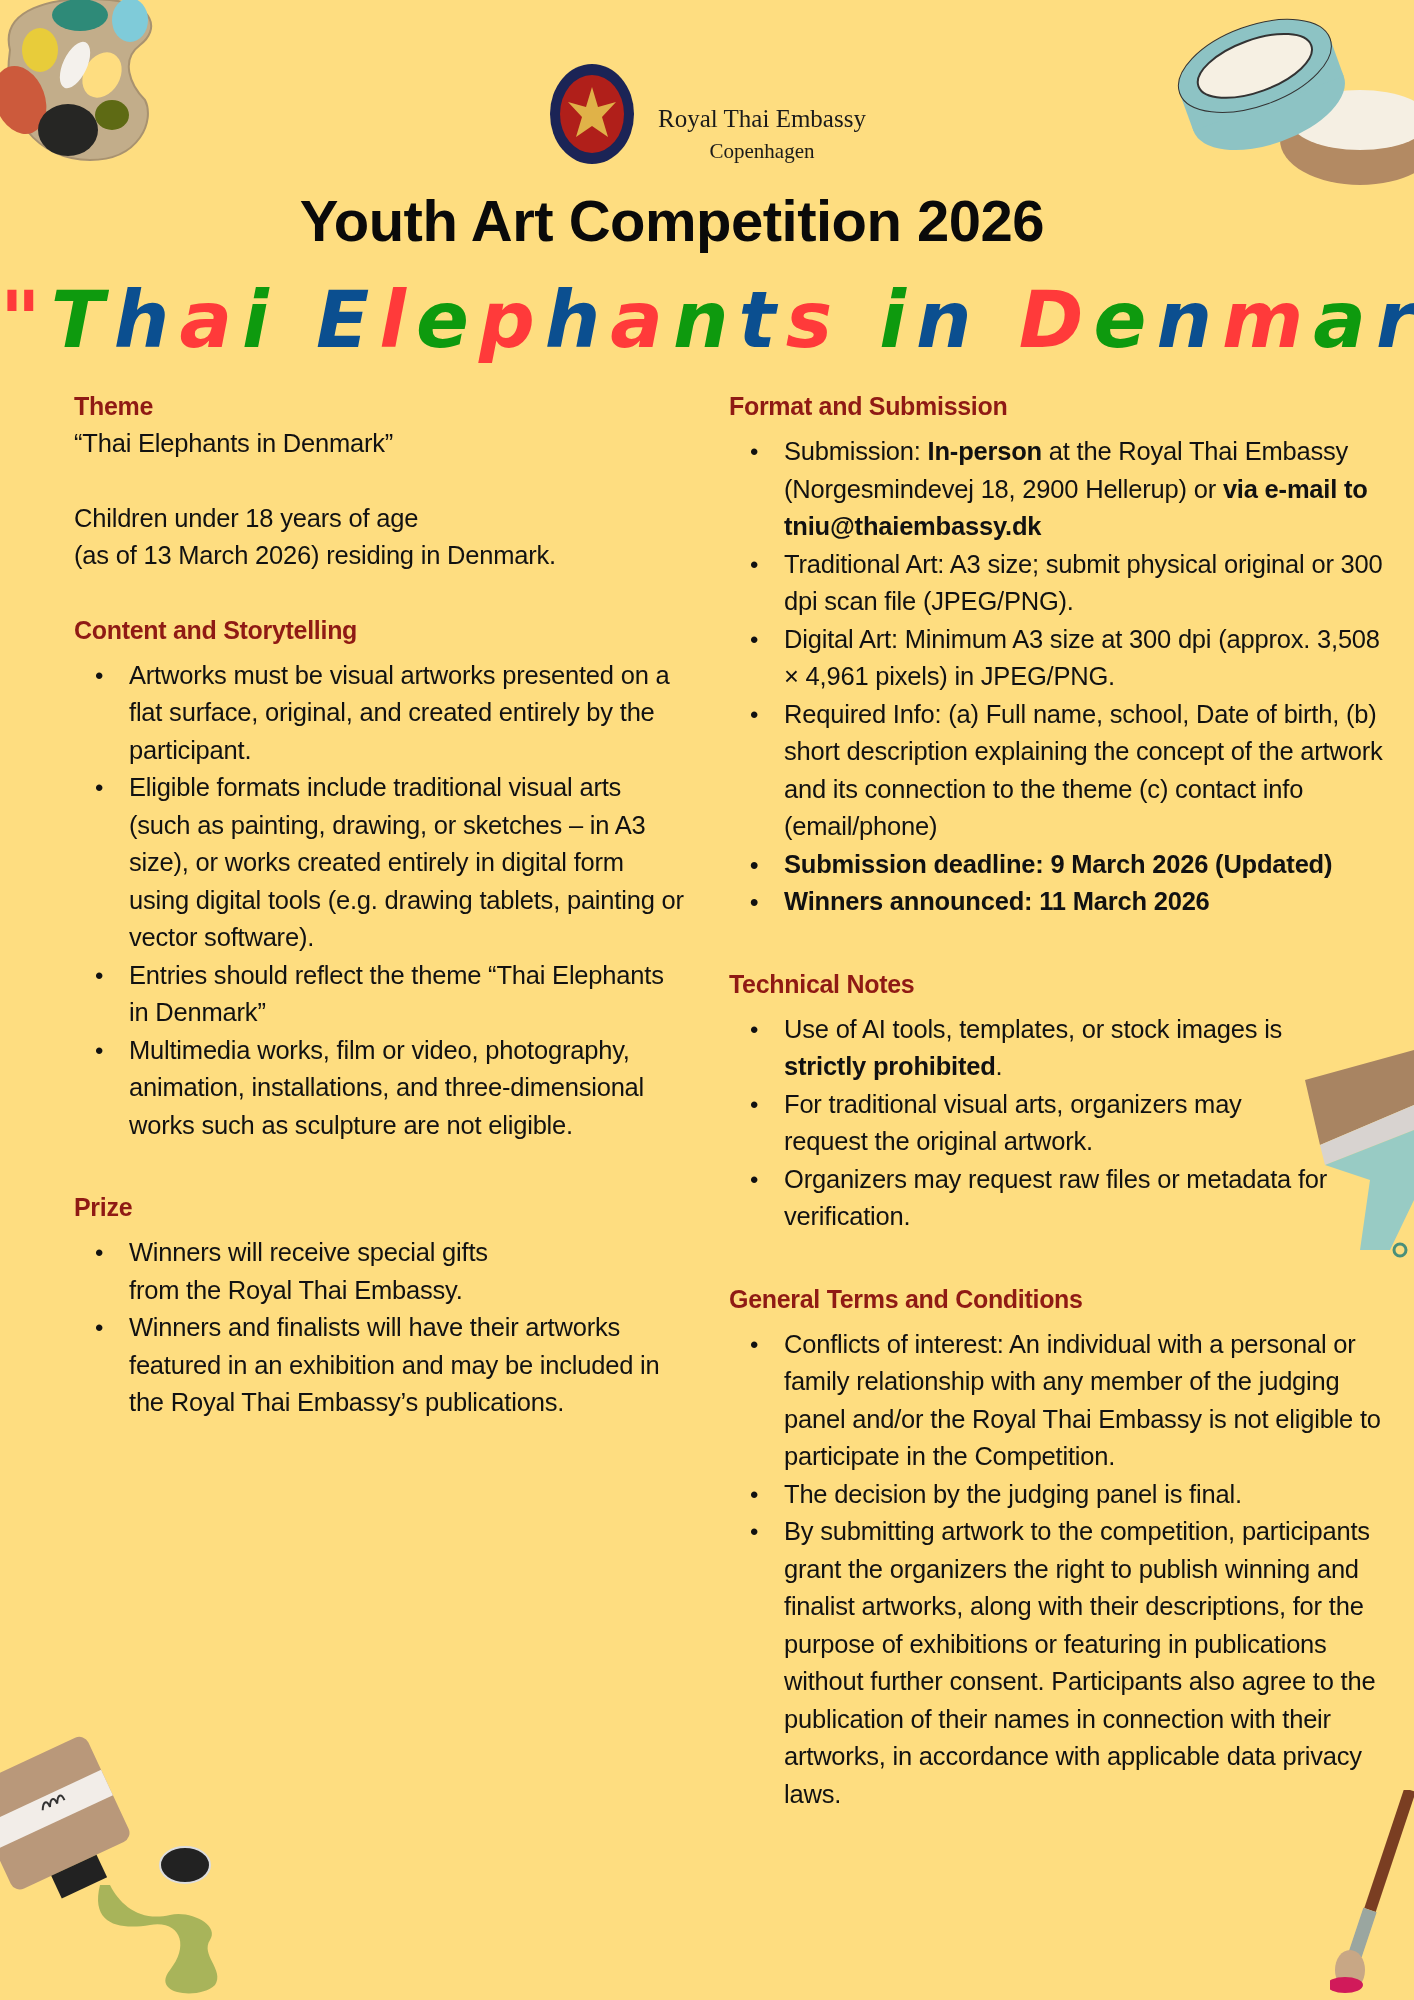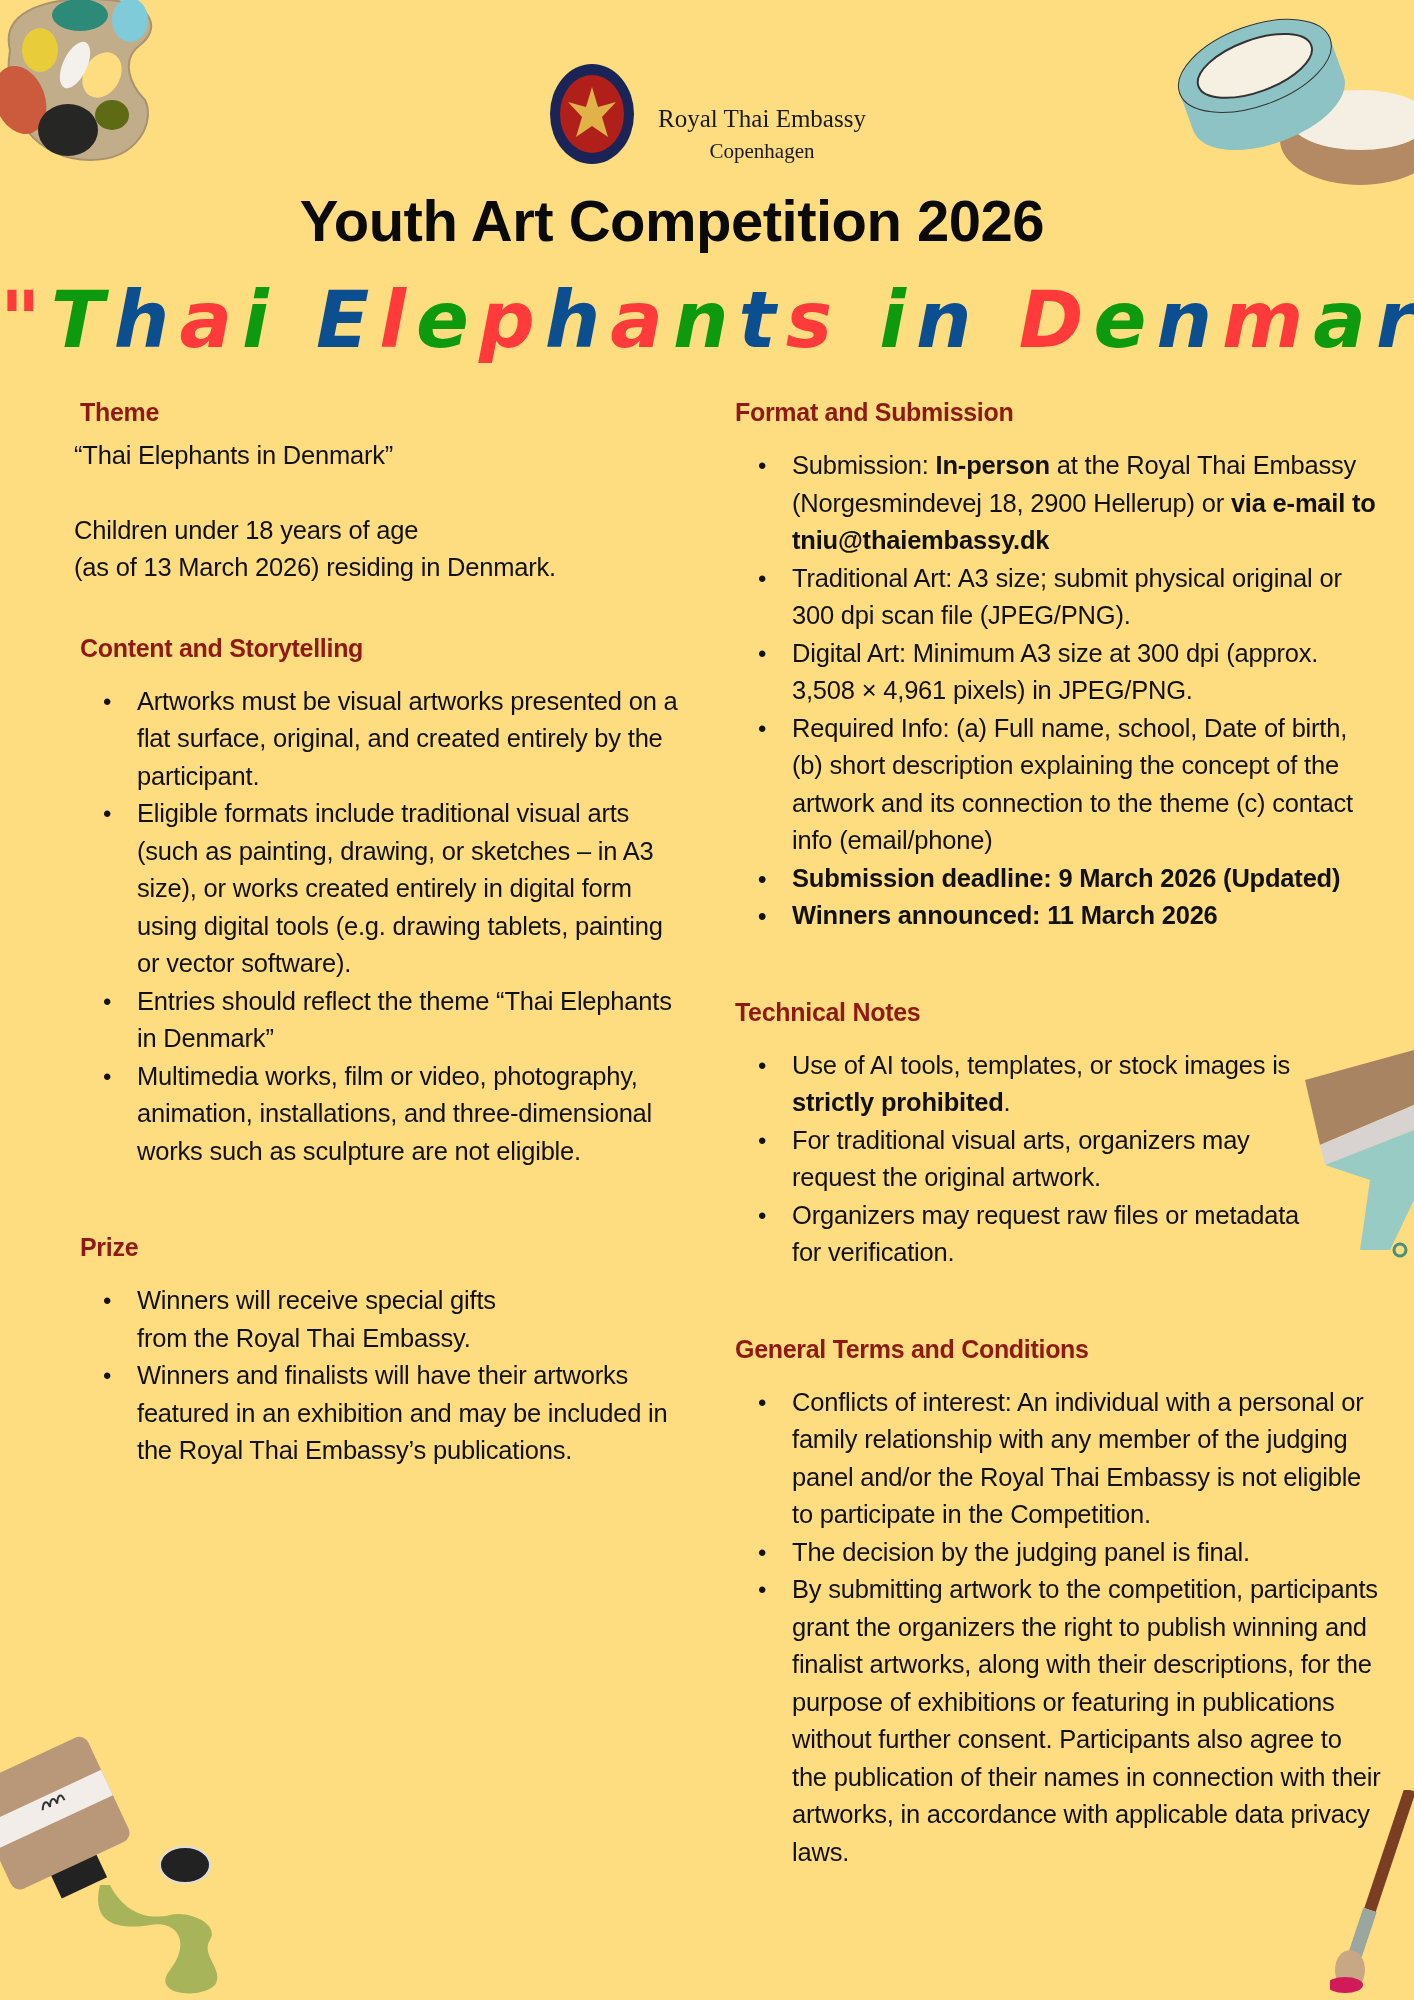--- a/index.html
+++ b/index.html
@@ -27,25 +27,25 @@
   .theme-title {
     position: absolute; top: 270px; left: 0; width: 1414px; text-align: center;
     font-family: "DejaVu Sans", sans-serif; font-size: 78px; font-weight: bold;
     letter-spacing: 10px; line-height: 100px; font-style: italic;
   }
   .col { position: absolute; top: 388px; }
   .col-left { left: 74px; width: 620px; }
   .col-right { left: 729px; width: 670px; }
   .sec-h {
     color: #8f1a14; font-weight: bold; font-size: 25px; line-height: 37px;
-    margin: 6px; letter-spacing: -0.3px;
+    margin: 0; letter-spacing: -0.3px;
   }
   .body-text { font-size: 25.5px; line-height: 37.5px; margin: 0; letter-spacing: -0.2px; }
   .gap { height: 37px; }
-  ul.bl { list-style: none; margin: 16px; padding: 0 0 0 47px; }
+  ul.bl { list-style: none; margin: 8px; padding: 0 0 0 47px; }
   ul.bl li {
     position: relative; font-size: 25.5px; line-height: 37.5px; letter-spacing: -0.2px;
   }
   ul.bl li::before {
     content: "•"; position: absolute; left: -34px; top: 0; font-size: 24px;
   }
   ul.bl li b { font-weight: bold; }
   .bold-item { font-weight: bold; }
 </style>
 </head>

